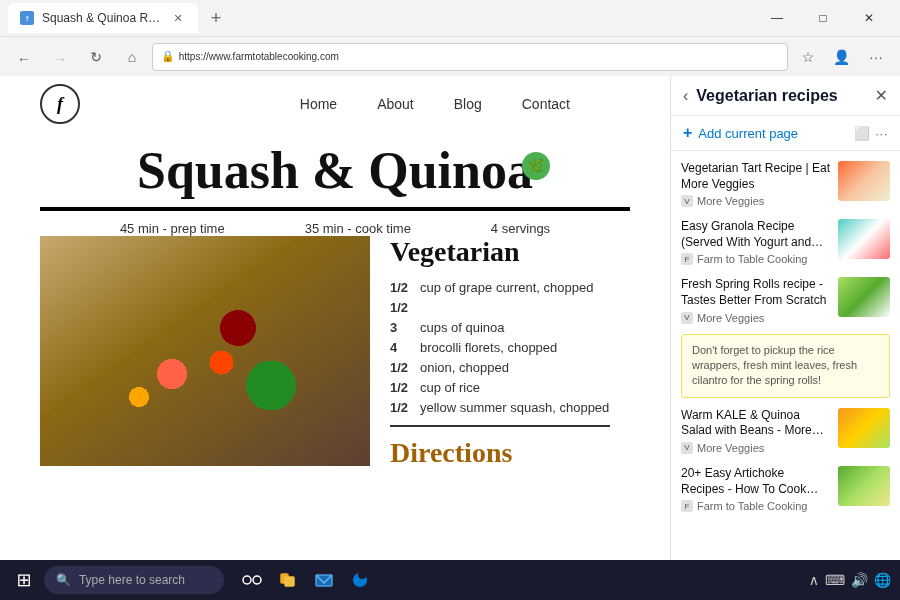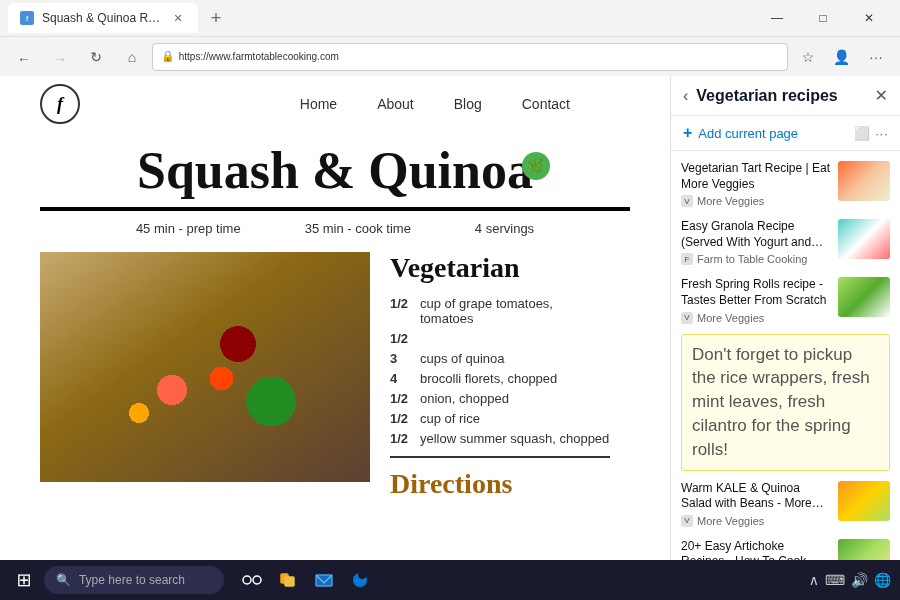--- a/index.html
+++ b/index.html
@@ -192,24 +192,24 @@
       border-radius: 50%;
       display: flex;
       align-items: center;
       justify-content: center;
       color: white;
       font-size: 14px;
     }
     .recipe-meta {
       display: flex;
       justify-content: center;
-      gap: 64px;
+      gap: 80px;
       font-size: 13px;
       color: #333;
-      margin-bottom: 16px;
+      margin-bottom: 0;
     }
 
     .recipe-body {
       display: flex;
       gap: 0;
     }
     .recipe-image {
       width: 330px;
       height: 230px;
       background: linear-gradient(135deg, #8B6914 0%, #a0522d 30%, #cd853f 50%, #8fbc8f 70%, #556b2f 100%);
@@ -376,21 +376,21 @@
     .thumb-3 { background: linear-gradient(135deg, #a8e063, #56ab2f, #fff); }
     .thumb-4 { background: linear-gradient(135deg, #f7971e, #ffd200, #a8e063); }
     .thumb-5 { background: linear-gradient(135deg, #56ab2f, #a8e063, #f0e68c); }
 
     .note-box {
       background: #fffde7;
       border: 1px solid #f0e060;
       border-radius: 3px;
       padding: 8px 10px;
       margin: 4px 10px;
-      font-size: 17px;
+      font-size: 11px;
       color: #555;
       line-height: 1.4;
     }
 
     
     .taskbar {
       position: absolute;
       bottom: 0;
       left: 0;
       width: 900px;
@@ -521,21 +521,21 @@
 
       <div class="recipe-body">
         <div class="recipe-image">
           <div class="recipe-image-inner"></div>
         </div>
         <div class="recipe-ingredients">
           <h2 class="section-title">Vegetarian</h2>
           <div id="ingredients-container">
               <div class="ingredient-row">
                 <span class="ingredient-qty">1/2</span>
-                <span class="ingredient-text">cup of grape tomatoes, tomatoes</span>
+                <span class="ingredient-text">cup of grape current, chopped</span>
               </div>
               <div class="ingredient-row">
                 <span class="ingredient-qty">1/2</span>
               </div>
               <div class="ingredient-row">
                 <span class="ingredient-qty">3</span>
                 <span class="ingredient-text">cups of quinoa</span>
               </div>
               <div class="ingredient-row">
                 <span class="ingredient-qty">4</span>

